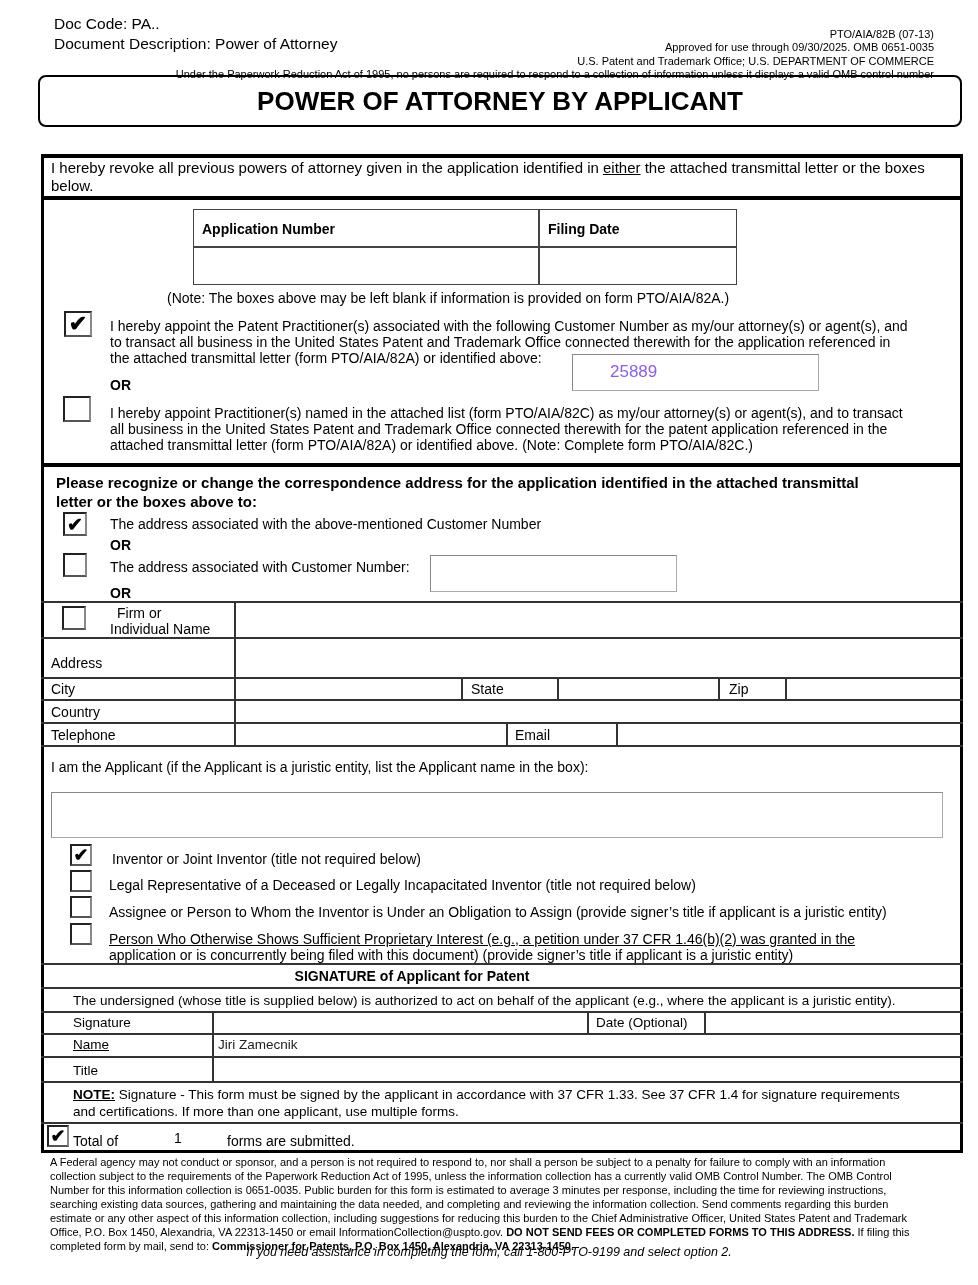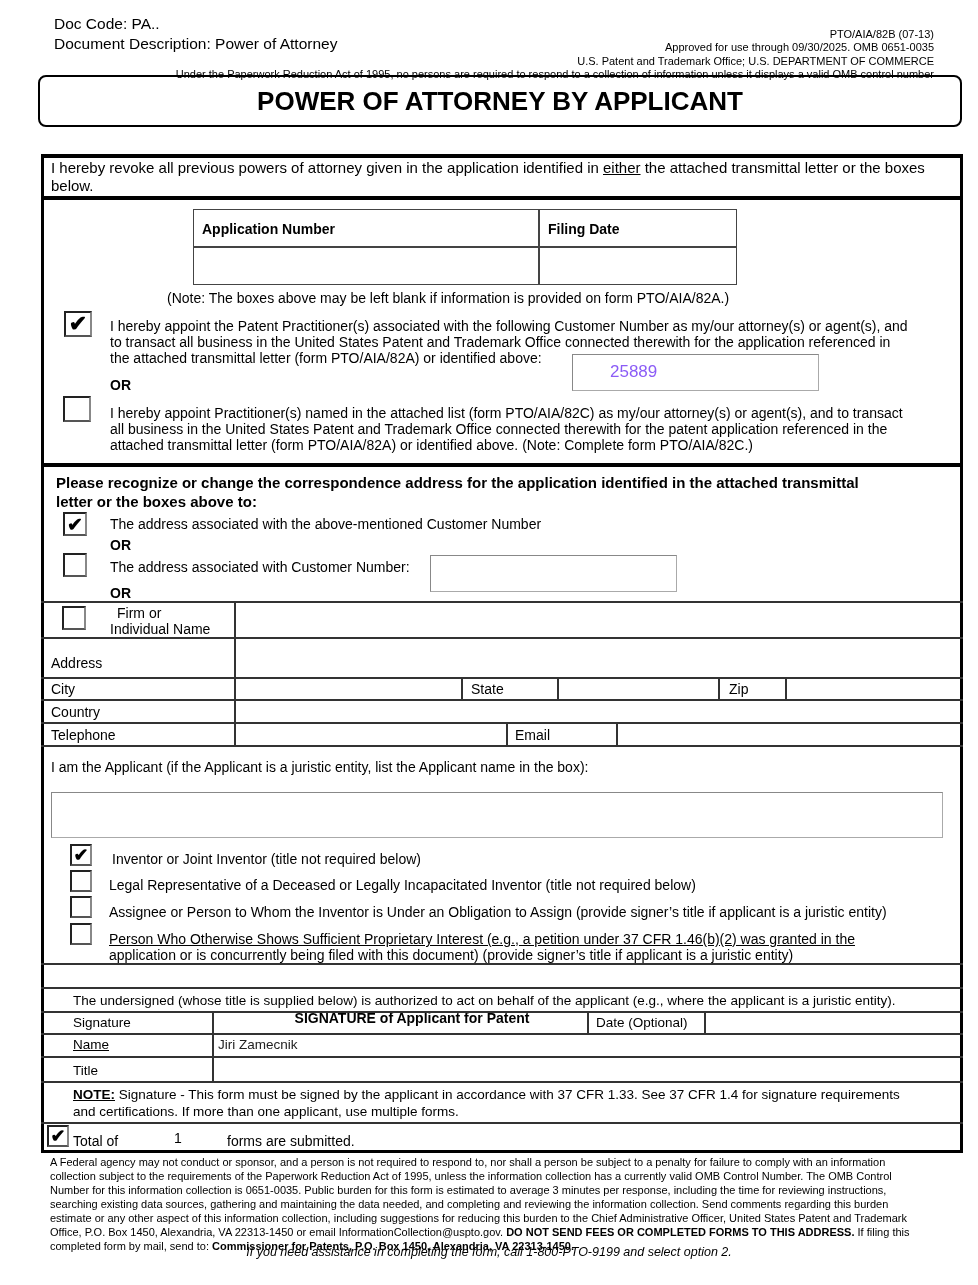--- a/index.html
+++ b/index.html
@@ -146,21 +146,21 @@
 <div class="abs t14" style="left:109px; top:877px;">Legal Representative of a Deceased or Legally Incapacitated Inventor (title not required below)</div>
 
 <div class="cb tiny" style="left:70px; top:896px;"></div>
 <div class="abs t14" style="left:109px; top:904px;">Assignee or Person to Whom the Inventor is Under an Obligation to Assign (provide signer’s title if applicant is a juristic entity)</div>
 
 <div class="cb tiny" style="left:70px; top:923px;"></div>
 <div class="abs t14" style="left:109px; top:931px;text-decoration:underline;">Person Who Otherwise Shows Sufficient Proprietary Interest (e.g., a petition under 37 CFR 1.46(b)(2) was granted in the</div>
 <div class="abs t14" style="left:109px; top:947px;">application or is concurrently being filed with this document) (provide signer’s title if applicant is a juristic entity)</div>
 
 <div class="abs hline thin" style="left:41px; top:963px; width:922px;"></div>
-<div class="abs t14 bold" style="left:41px; width:742px; text-align:center; top:968px;margin-top:42px;">SIGNATURE of Applicant for Patent</div>
+<div class="abs t14 bold" style="left:41px; width:742px; text-align:center; top:968px;">SIGNATURE of Applicant for Patent</div>
 <div class="abs hline thin" style="left:41px; top:987px; width:922px;"></div>
 <div class="abs t13" style="left:73px; top:993px;">The undersigned (whose title is supplied below) is authorized to act on behalf of the applicant (e.g., where the applicant is a juristic entity).</div>
 <div class="abs hline thin" style="left:41px; top:1011px; width:922px;"></div>
 
 <div class="abs t13" style="left:73px; top:1015px;">Signature</div>
 <div class="abs" style="left:215px; top:1013px; width:371px; height:20px;"></div>
 <div class="abs t13" style="left:596px; top:1015px;">Date (Optional)</div>
 <div class="abs" style="left:707px; top:1013px; width:253px; height:20px;"></div>
 <div class="vline" style="left:212px; top:1012px; height:70px;"></div>
 <div class="vline" style="left:587px; top:1012px; height:21px;"></div>

